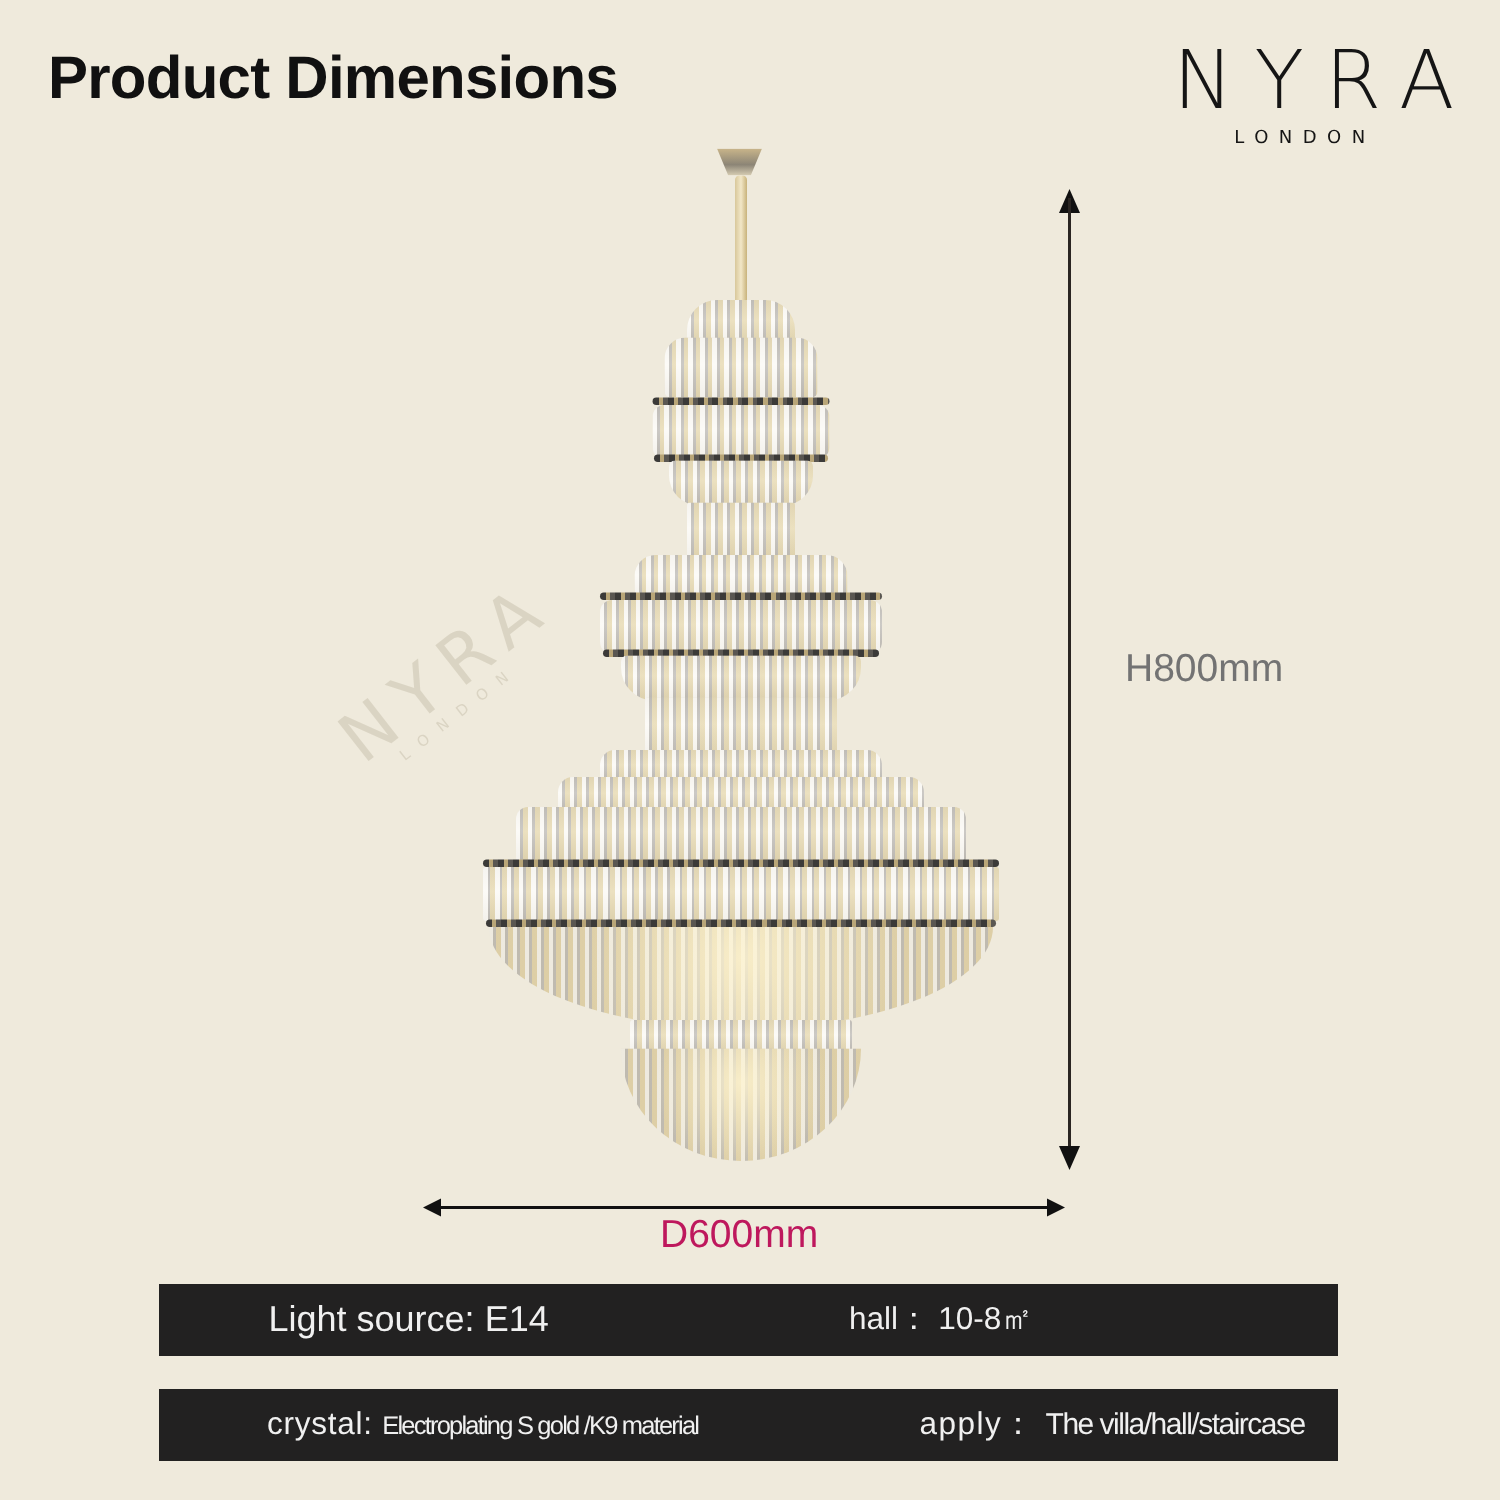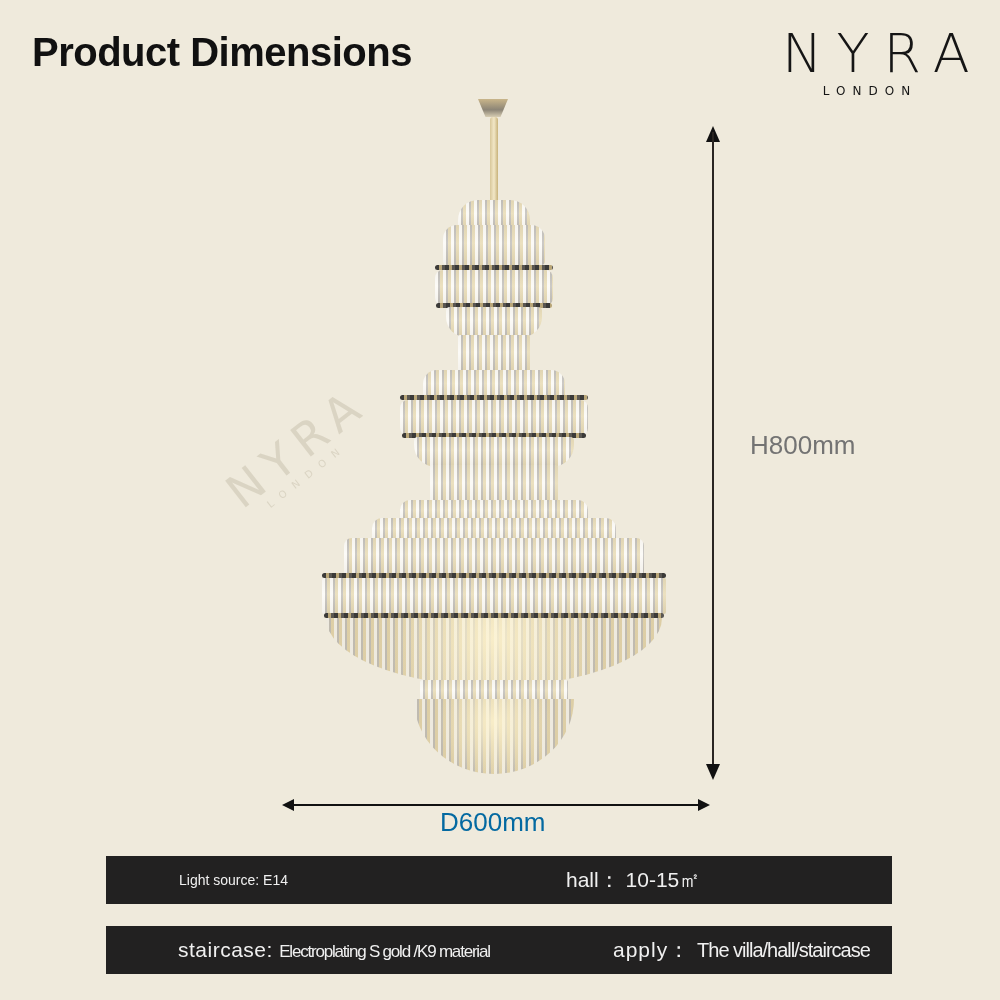--- a/index.html
+++ b/index.html
@@ -71,31 +71,31 @@
   .v-arrow-up { position: absolute; left: 706px; top: 126px; width: 0; height: 0;
     border-left: 7px solid transparent; border-right: 7px solid transparent; border-bottom: 16px solid #111; }
   .v-arrow-down { position: absolute; left: 706px; top: 764px; width: 0; height: 0;
     border-left: 7px solid transparent; border-right: 7px solid transparent; border-top: 16px solid #111; }
   .h-label { position: absolute; left: 734px; top: 430px; font-size: 26px; color: #737373; margin-left: 16px; }
   .h-line { position: absolute; left: 286px; top: 804px; width: 420px; height: 2px; background: #111; }
   .h-arrow-left { position: absolute; left: 282px; top: 799px; width: 0; height: 0;
     border-top: 6px solid transparent; border-bottom: 6px solid transparent; border-right: 12px solid #111; }
   .h-arrow-right { position: absolute; left: 698px; top: 799px; width: 0; height: 0;
     border-top: 6px solid transparent; border-bottom: 6px solid transparent; border-left: 12px solid #111; }
-  .d-label { position: absolute; left: 440px; top: 807px; font-size: 26px; color: #0369a1; }
+  .d-label { position: absolute; left: 440px; top: 807px; font-size: 26px; color: #be185d; }
   
   .spec-bar {
     position: absolute; left: 106px; width: 786px; height: 48px;
     background: #222121; color: #f0f0f0;
     font-family: "Liberation Sans Narrow", "Liberation Sans", sans-serif;
   }
   .spec-bar.one { top: 856px; }
   .spec-bar.two { top: 926px; }
   .cell { position: absolute; top: 0; height: 48px; line-height: 48px; white-space: nowrap; }
-  .one .c1 { left: 73px; font-size: 14px; }
+  .one .c1 { left: 73px; font-size: 24px; }
   .one .c2 { left: 460px; font-size: 21px; }
   .two .c1 { left: 72px; font-size: 21px; letter-spacing: 0.5px; }
   .two .c1 .small { font-size: 17px; letter-spacing: -1.2px; }
   .two .c2 { left: 460px; font-size: 21px; letter-spacing: 1px; margin-left: 47px; }
   .two .c2 .small { font-size: 20px; letter-spacing: -1px; }
 </style>
 </head>
 <body>
 
 <div class="title">Product Dimensions</div>
@@ -151,26 +151,26 @@
 <div class="h-arrow-right"></div>
 <div class="d-label">D600mm</div>
 
 <div class="spec-bar one">
   <div class="cell c1">
     <span>Light source:</span>
     <span>E14</span>
   </div>
   <div class="cell c2">
     <span>hall：</span>
-    <span>10-15㎡</span>
+    <span>10-8㎡</span>
   </div>
 </div>
 
 <div class="spec-bar two">
   <div class="cell c1">
-    <span>staircase:</span>
+    <span>crystal:</span>
     <span class="small">Electroplating S gold /K9 material</span>
   </div>
   <div class="cell c2">
     <span>apply：</span>
     <span class="small">The villa/hall/staircase</span>
   </div>
 </div>
 
 </body></html>

